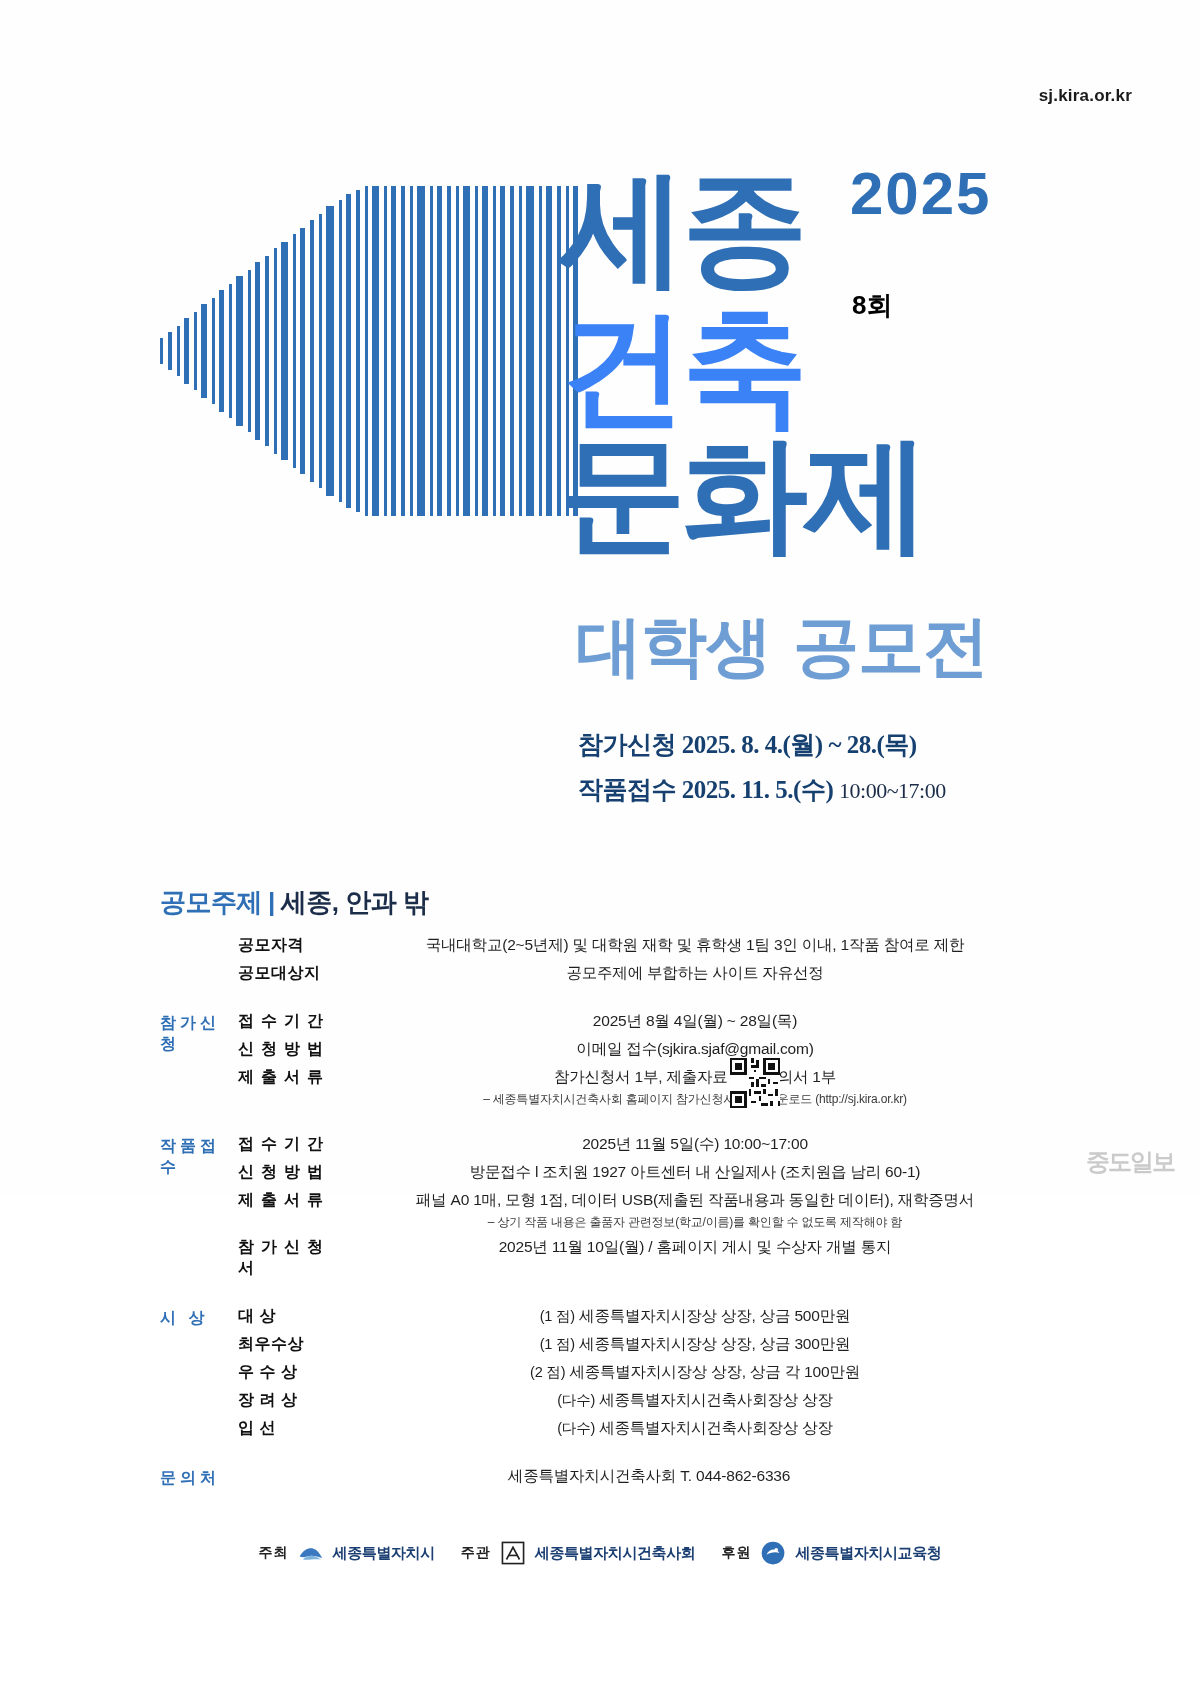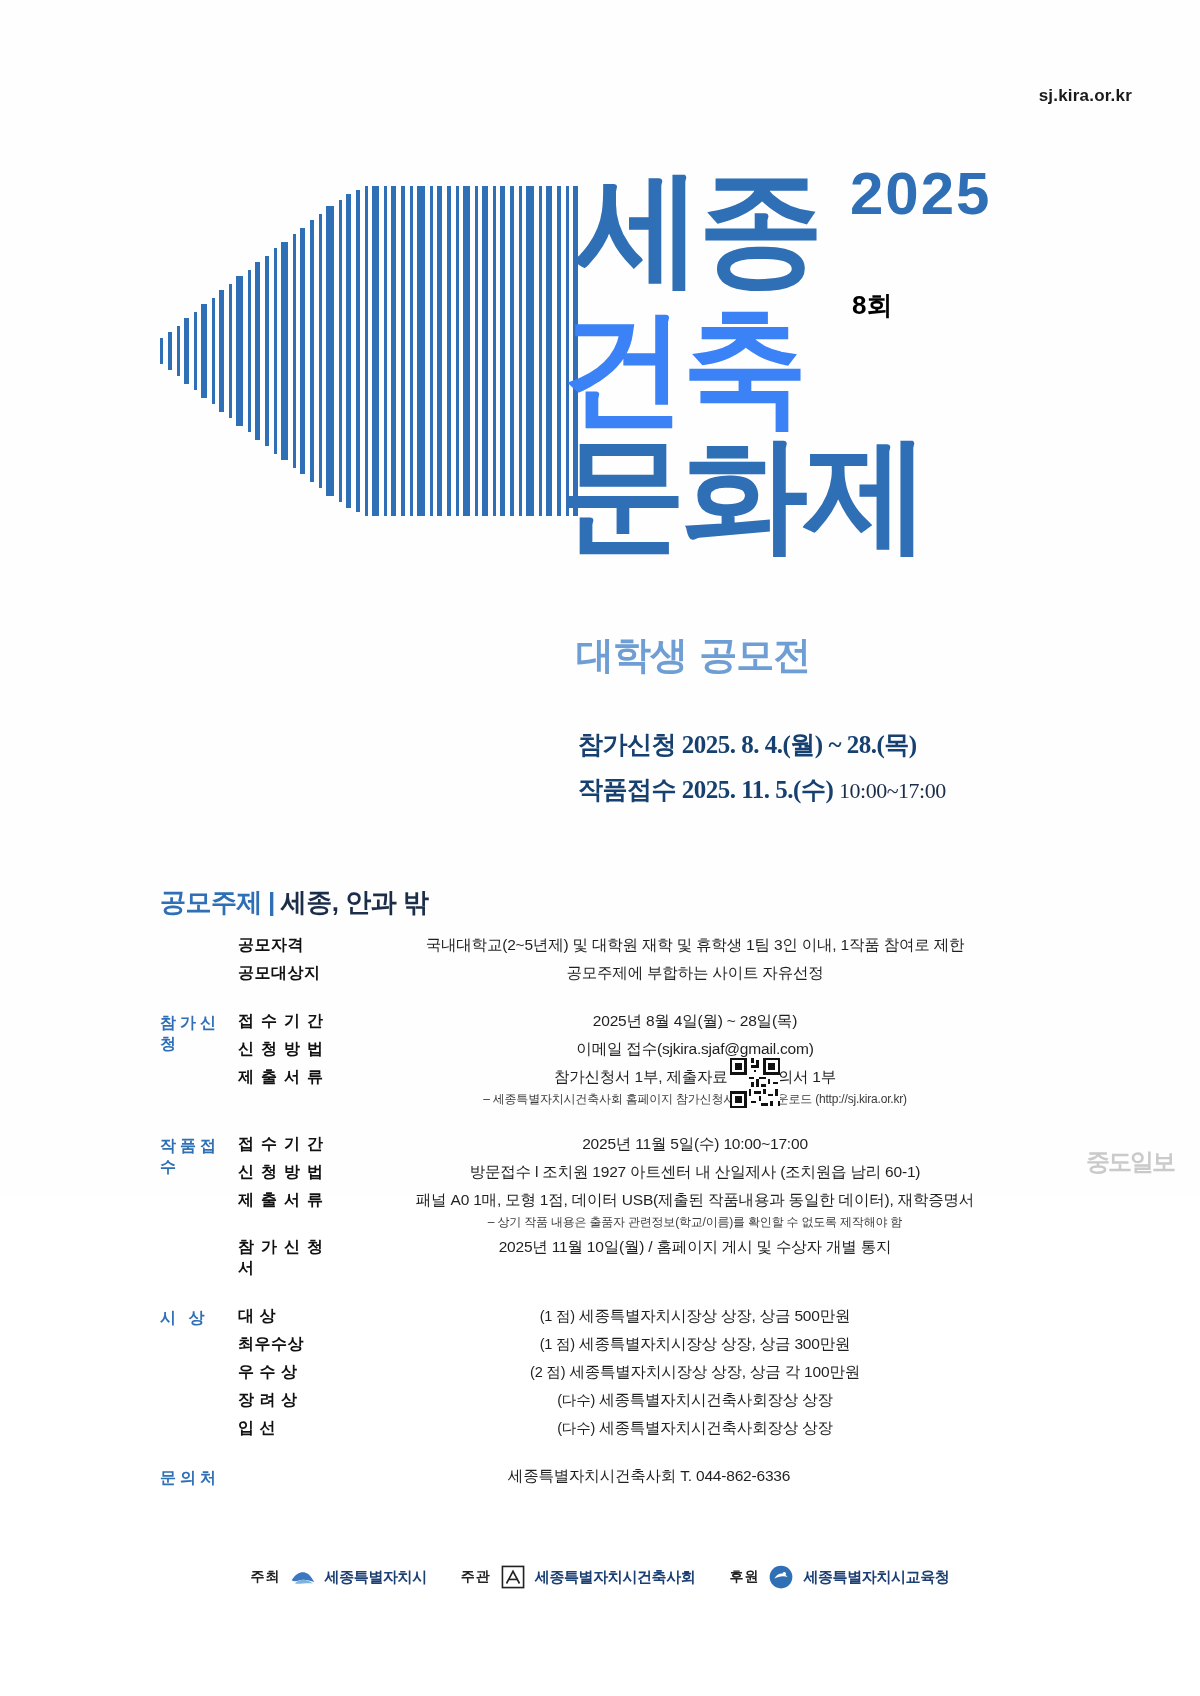--- a/index.html
+++ b/index.html
@@ -52,21 +52,21 @@
   }
   .title-line {
     font-family: "DejaVu Sans", sans-serif;
     font-weight: bold;
     color: #2b6cb8;
     line-height: 0.98;
     letter-spacing: -4px;
   }
   .t1 {
     position: absolute;
-    left: 16px;
+    left: 0px;
     top: 16px;
     font-size: 126px;
     color: #2f6fb5;
   }
   .t2 {
     position: absolute;
     left: 0px;
     top: 156px;
     font-size: 126px;
     color: #3b82f6;
@@ -95,22 +95,22 @@
     left: 292px;
     top: 138px;
     font-size: 26px;
     font-weight: bold;
     color: #000000;
     letter-spacing: 0px;
   }
   .subtitle {
     position: absolute;
     left: 576px;
-    top: 630px;
-    font-size: 38px;
+    top: 602px;
+    font-size: 66px;
     font-weight: bold;
     color: #6f9ed4;
     letter-spacing: -1px;
     font-family: "DejaVu Sans", sans-serif;
   }
 
   
   .keydates {
     position: absolute;
     left: 578px;
@@ -215,22 +215,21 @@
 
   
   .orgs {
     position: absolute;
     left: 0;
     top: 1540px;
     width: 1200px;
     display: flex;
     justify-content: center;
     align-items: center;
-    gap: 34px;
-    margin-top: 24px;
+    gap: 26px;
   }
   .org {
     display: flex;
     align-items: center;
     gap: 9px;
   }
   .org-role {
     font-size: 14px;
     font-weight: bold;
     color: #222;

